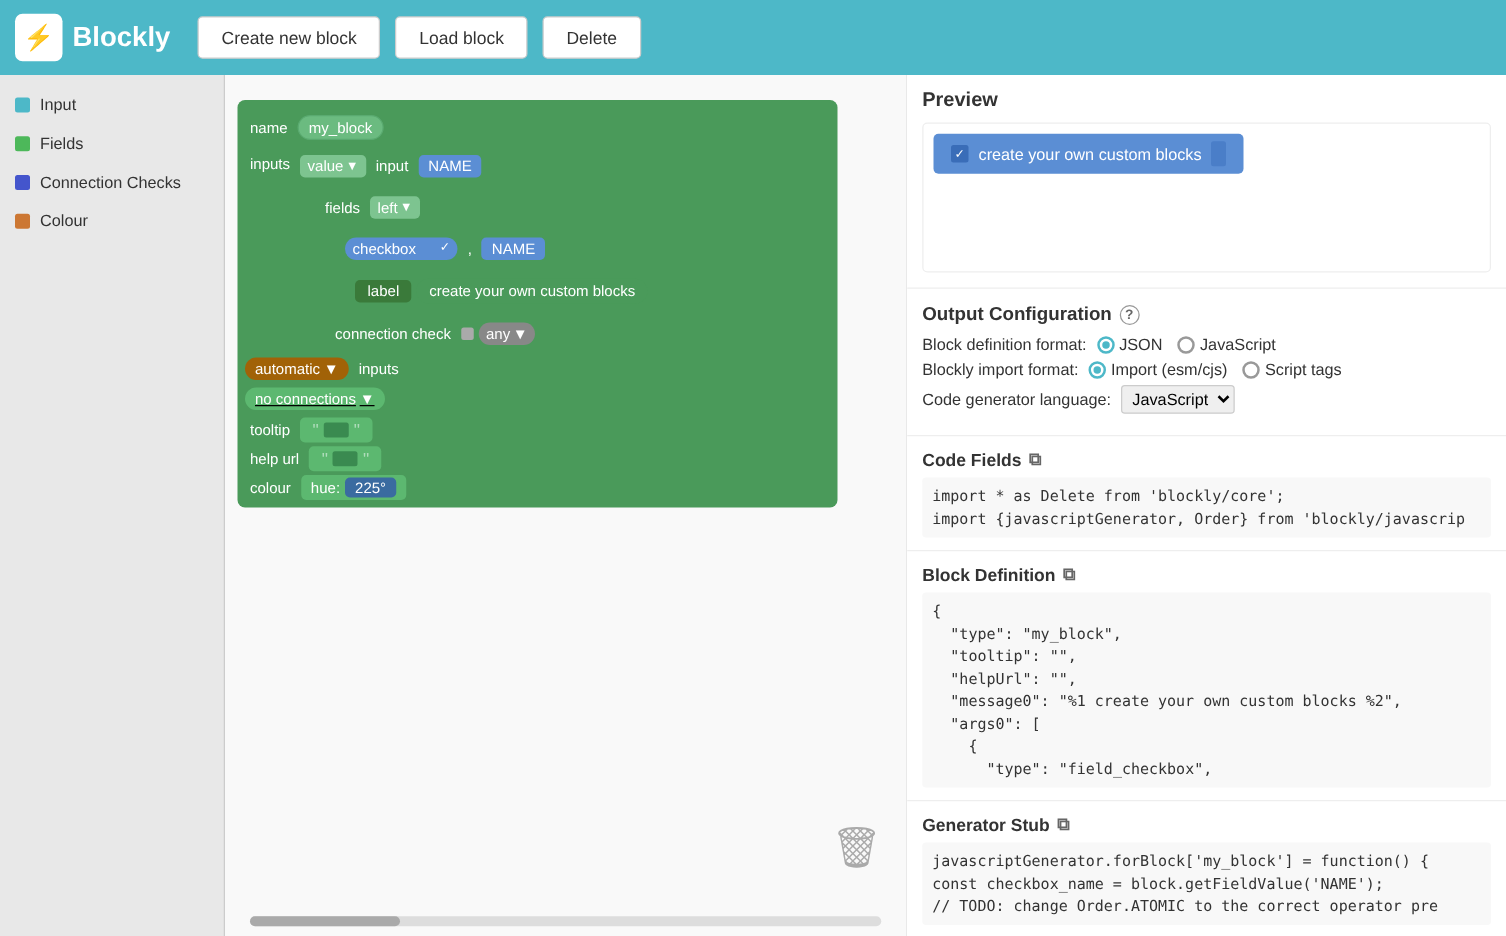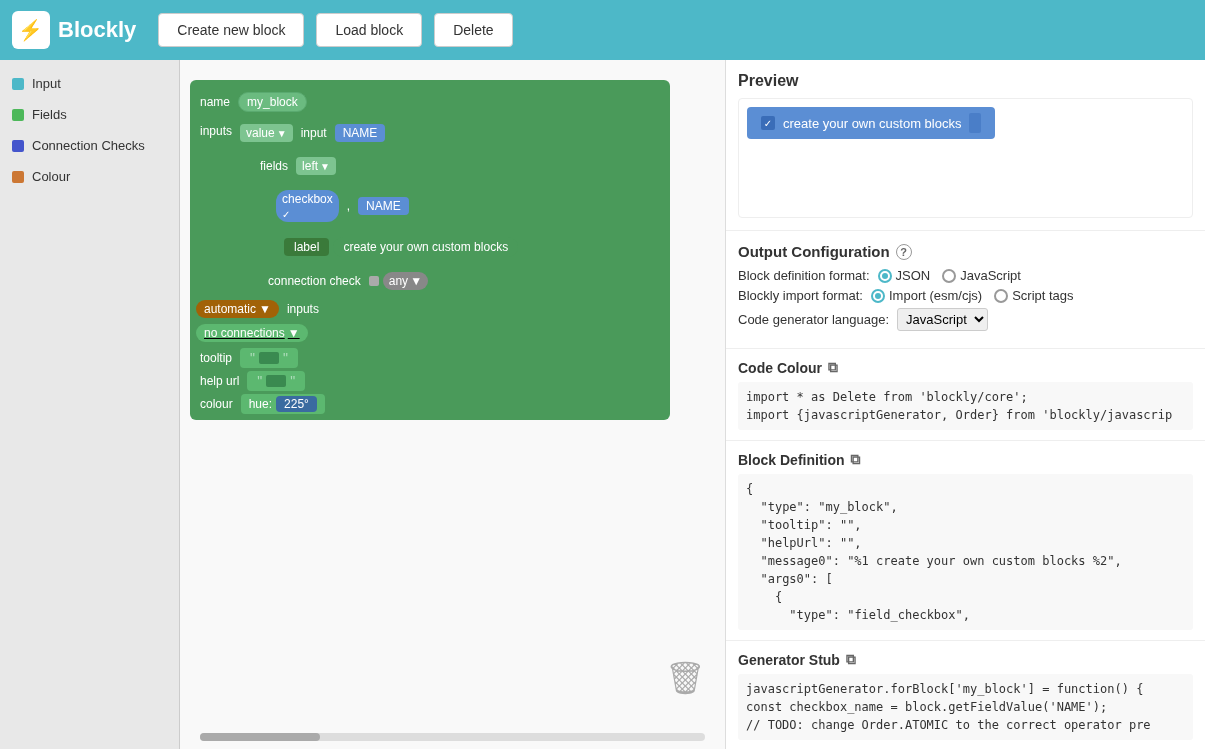--- a/index.html
+++ b/index.html
@@ -133,22 +133,21 @@
       border-radius: 4px;
     }
     .checkbox-pill {
       display: inline-flex;
       align-items: flex-start;
       background: #5b8ed4;
       color: white;
       font-size: 12px;
       padding: 2px 6px;
       border-radius: 12px;
-      gap: 3px;
-      flex-direction: column;
+      gap: 19px;
     }
     .check-icon { font-size: 10px; }
     .label-pill {
       background: #3a7a3a;
       color: white;
       font-size: 12px;
       padding: 2px 10px;
       border-radius: 4px;
       margin-left: 8px;
     }
@@ -604,21 +603,21 @@
           <option>Python</option>
           <option>Lua</option>
           <option>Dart</option>
           <option>PHP</option>
         </select>
       </div>
     </div>
 
     <div class="section">
       <div class="section-title">
-        <span>Code Colour</span>
+        <span>Code Fields</span>
         <span class="copy-icon">⧉</span>
       </div>
       <div class="code-block">
         <div>import * as Delete from 'blockly/core';</div>
         <div>import {javascriptGenerator, Order} from 'blockly/javascrip</div>
       </div>
     </div>
 
     <div class="section">
       <div class="section-title">

